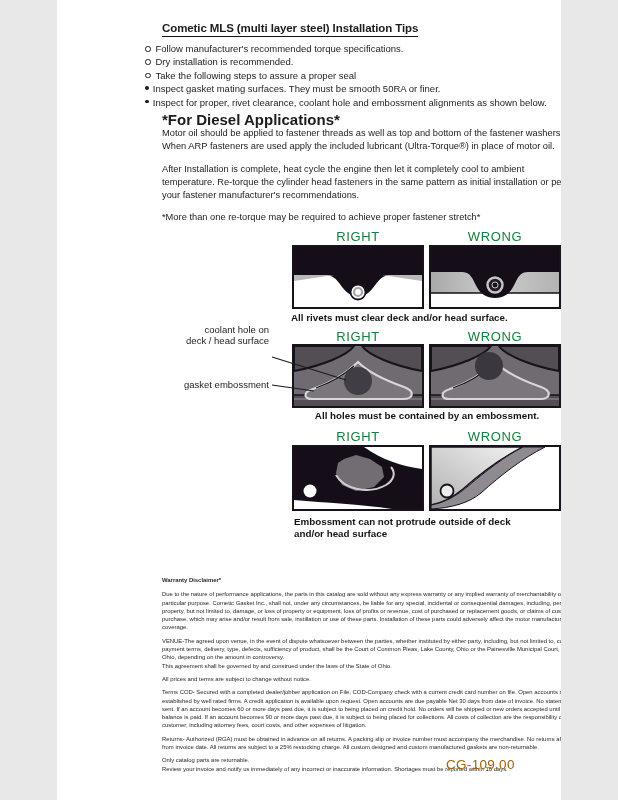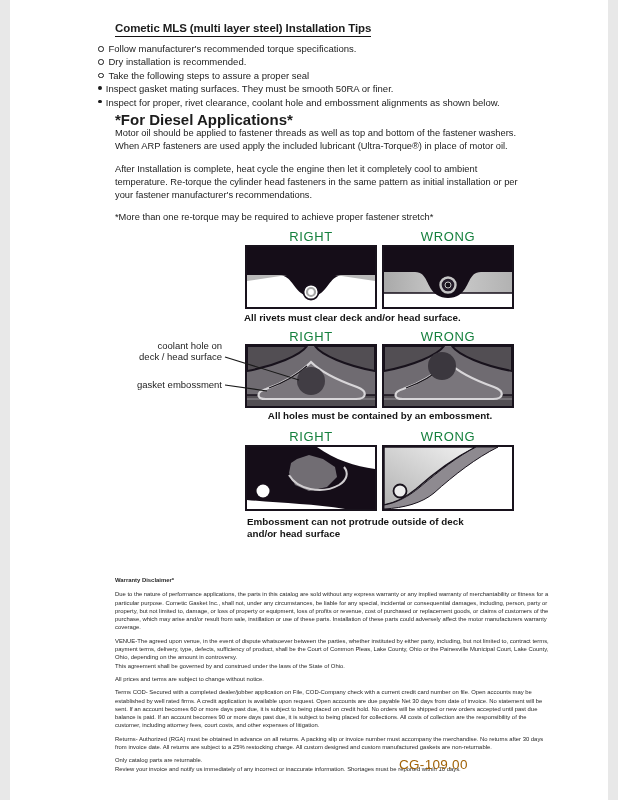--- a/index.html
+++ b/index.html
@@ -1,17 +1,17 @@
 <!DOCTYPE html>
 <html><head>
 <meta charset="utf-8">
 <style>
   html,body{margin:0;padding:0;background:#e8e8e8;}
   .page{
-    position:relative;width:598px;height:800px;background:#ffffff;
+    position:relative;width:504px;height:800px;background:#ffffff;
     font-family:"Liberation Sans",sans-serif;color:#1c1c1c;overflow:hidden;
     margin:0 auto;
   }
   .abs{position:absolute;}
   .title{
     left:105px;top:22px;font-size:11.5px;font-weight:bold;letter-spacing:-0.1px;
     border-bottom:1.6px solid #141414;padding-bottom:2px;white-space:nowrap;
   }
   .bullets{left:88px;top:42px;width:505px;font-size:9.5px;line-height:13.4px;}
   .b-row{display:flex;align-items:flex-start;}
@@ -111,21 +111,21 @@
       <path d="M0,0 H128 V25 H97 C84,25 86,41 75,48 C69,52 59,52 53,48 C42,41 44,25 31,25 H0 Z" fill="#150d18"></path>
       <circle cx="64" cy="38" r="7.5" fill="#241c2a" stroke="#c6c6c6" stroke-width="2.4"></circle>
       <circle cx="64" cy="38" r="3" fill="#141018" stroke="#c6c6c6" stroke-width="1"></circle>
     </svg>
   </div>
   <div class="abs caption" style="left:234px;top:312px">All rivets must clear deck and/or head surface.</div>
 
   <div class="abs rw-label" style="left:235px;top:329px">RIGHT</div>
   <div class="abs rw-label" style="left:372px;top:329px">WRONG</div>
 
-  <div class="abs ptr-label" style="left:105px;top:340px;width:107px">
+  <div class="abs ptr-label" style="left:105px;top:324px;width:107px">
     <div>coolant hole on</div>
     <div>deck / head surface</div>
   </div>
   <div class="abs ptr-label" style="left:105px;top:379px;width:107px">gasket embossment</div>
 
   <div class="abs panel" style="left:235px;top:344px">
     <svg width="128" height="60" viewBox="0 0 128 60">
       <rect width="128" height="60" fill="#6f6b71"></rect>
       <path d="M0,0 H60 C54,9 28,20 0,25 Z" fill="#524e53" stroke="#18121c" stroke-width="2"></path>
       <path d="M128,0 H68 C74,9 100,20 128,25 Z" fill="#524e53" stroke="#18121c" stroke-width="2"></path>

